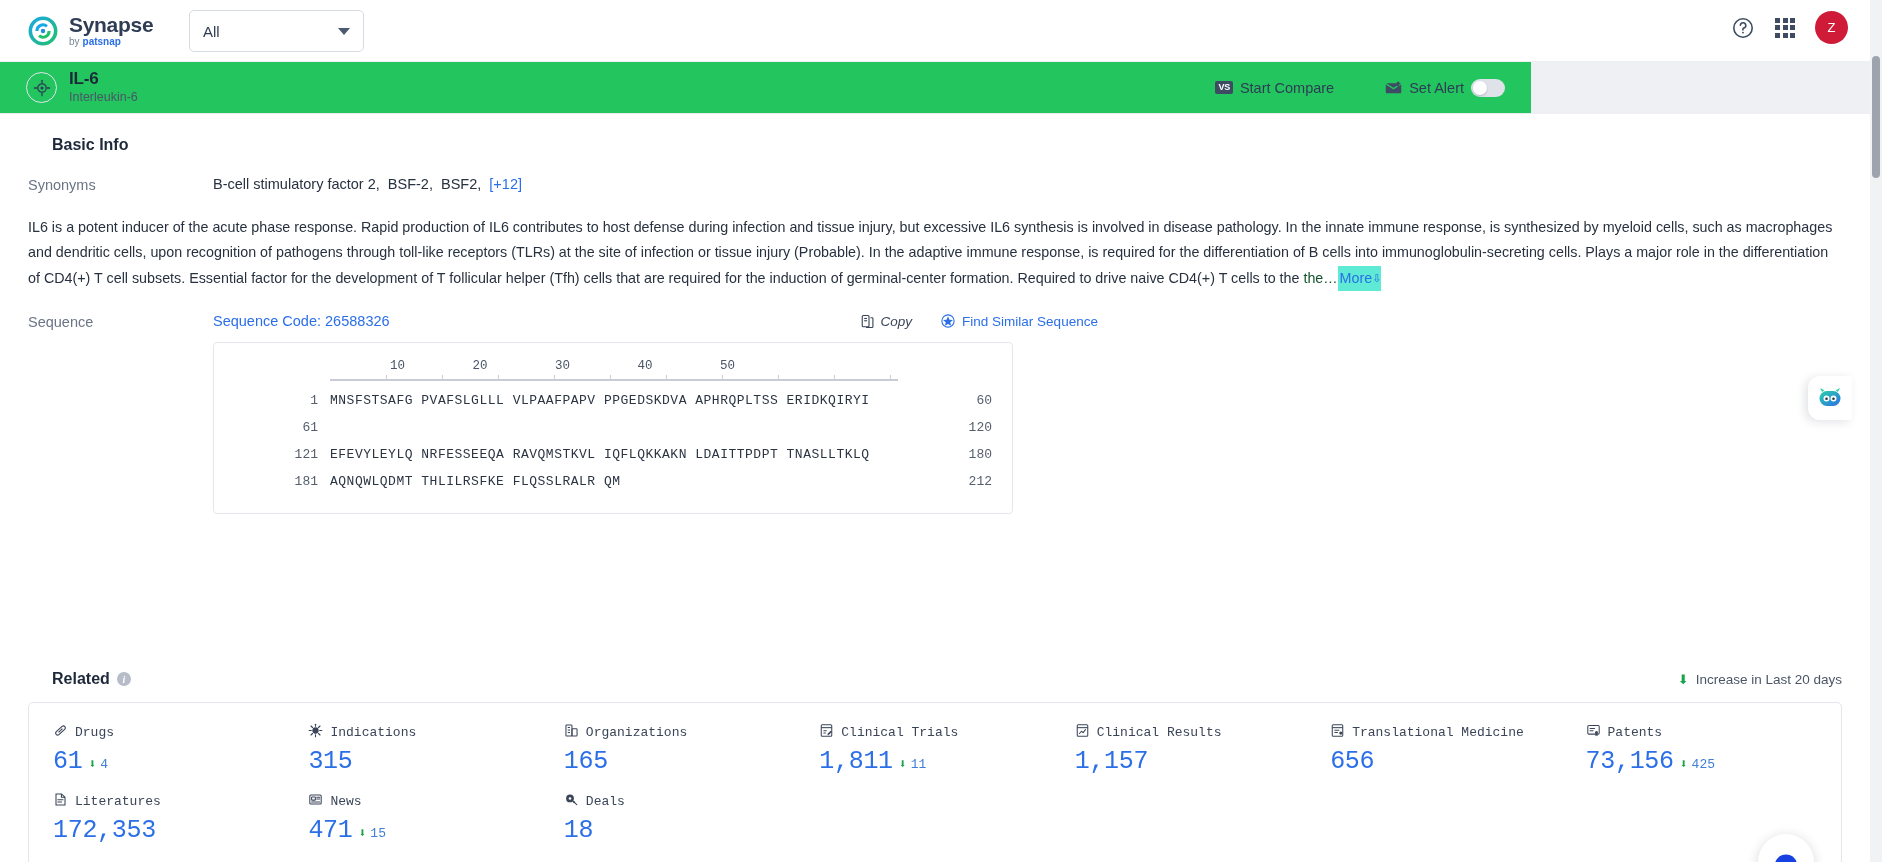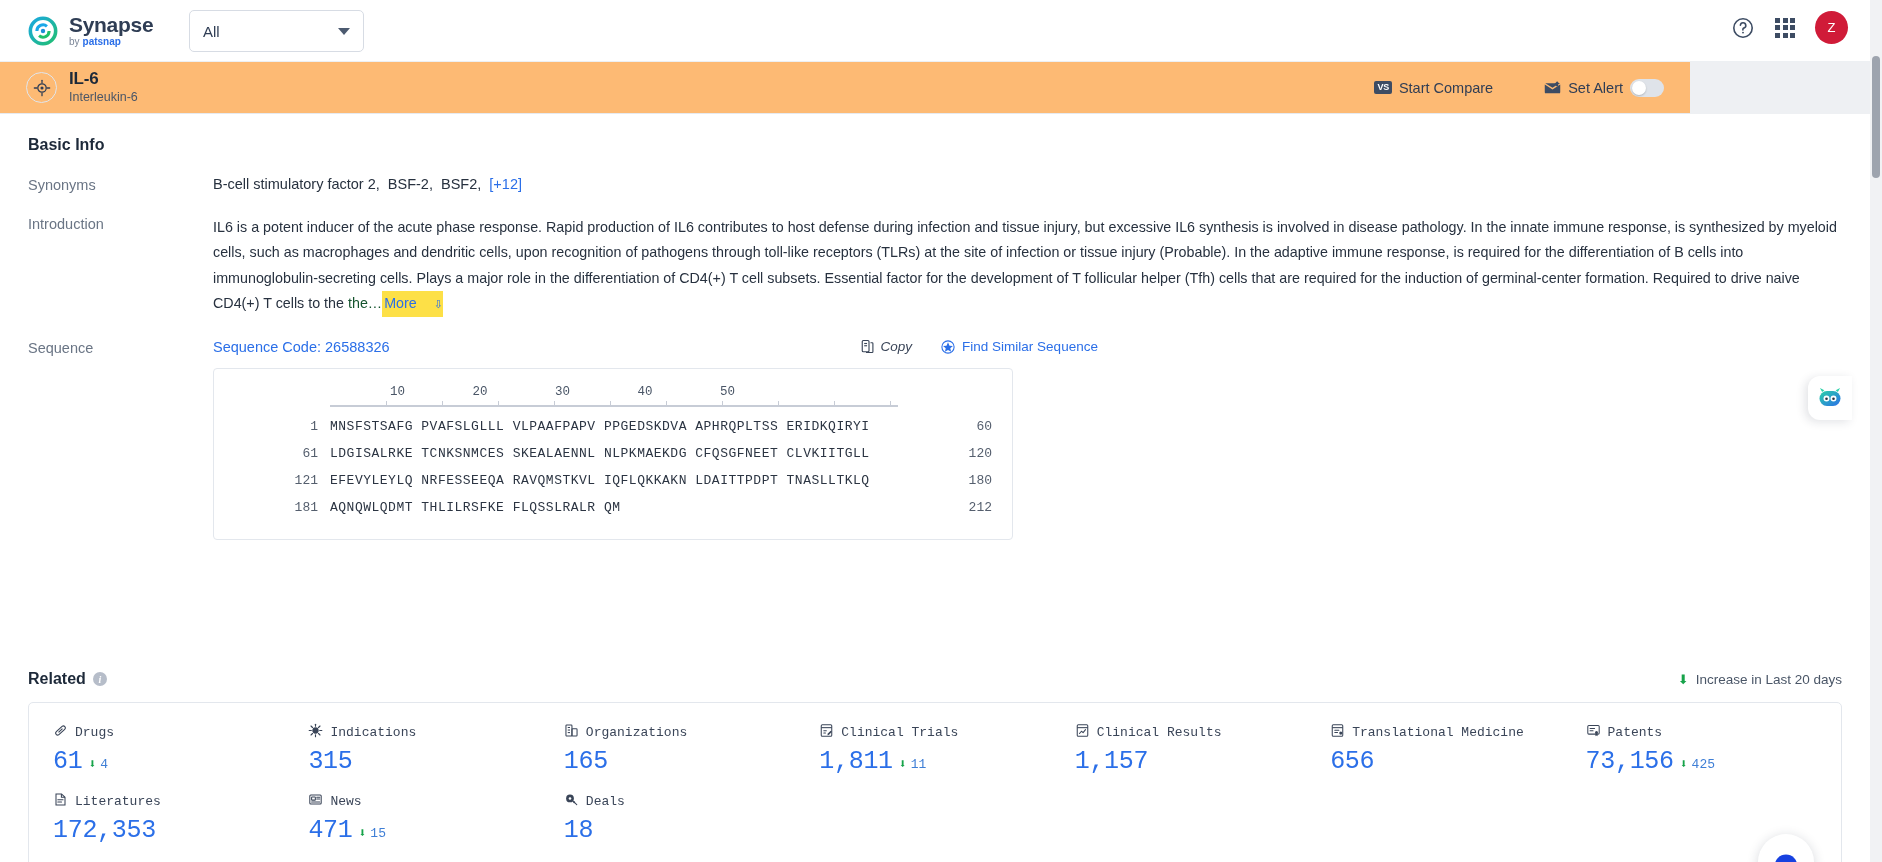--- a/index.html
+++ b/index.html
@@ -55,22 +55,22 @@
   .grid-icon { display: grid; grid-template-columns: repeat(3, 5px); grid-template-rows: repeat(3, 5px); gap: 2.5px; }
   .grid-icon i { display: block; width: 5px; height: 5px; background: #3d4c63; }
   .avatar {
     width: 33px; height: 33px; border-radius: 50%; background: #d01b38;
     color: #fff; font-size: 13px; display: flex; align-items: center; justify-content: center;
     cursor: pointer; font-weight: 400;
   }
 
   
   .entity-bar {
-    position: absolute; top: 62px; left: 0; width: 1690px; height: 52px;
-    background: #fdba74; display: flex; align-items: center;
+    position: absolute; top: 62px; left: 0; width: 1531px; height: 52px;
+    background: #22c55e; display: flex; align-items: center;
     border-bottom: 1px solid #e7eaef;
   }
   .entity-left { display: flex; align-items: center; margin-left: 26px; }
   .entity-icon {
     width: 31px; height: 31px; border-radius: 50%; border: 1px solid #e1e5eb;
     display: flex; align-items: center; justify-content: center; flex: none;
   }
   .entity-names { margin-left: 12px; line-height: 1.1; }
   .entity-title { font-size: 17px; font-weight: 700; color: #1d2939; letter-spacing: -0.2px; }
   .entity-sub { font-size: 12.5px; color: #4a5667; margin-top: 3px; }
@@ -89,40 +89,40 @@
     border-radius: 50%; background: #fff; box-shadow: 0 1px 2px rgba(0,0,0,.2);
   }
 
   
   .content {
     position: absolute; top: 114px; left: 0; width: 1870px; height: 748px;
     background: #fff; overflow: hidden;
   }
   .section-title {
     font-size: 16px; font-weight: 700; color: #1d2939;
-    display: flex; align-items: center; gap: 7px;
+    display: flex; align-items: center; gap: 7px; margin-left: 24px;
   }
   .info-dot {
     width: 14px; height: 14px; border-radius: 50%; background: #b6bdc9;
     color: #fff; font-size: 10px; font-weight: 700; font-style: italic;
     display: flex; align-items: center; justify-content: center; font-family: "Liberation Serif", serif;
   }
 
   .basic-info { position: absolute; left: 28px; top: 22px; right: 28px; }
   .row { display: flex; margin-top: 22px; }
   .row-label { width: 185px; flex: none; font-size: 14.5px; color: #6a7585; padding-top: 1px; }
   .row-body { flex: 1; font-size: 14.5px; color: #27313f; }
   .syn-item { margin-right: 4px; }
   .link { color: #2b6fe8; cursor: pointer; }
 
   .intro-text { line-height: 1.78; color: #27313f; font-size: 14.3px; position: relative; }
   .intro-text .fade { color: #14532d; }
   .more-link {
-    color: #2b6fe8; cursor: pointer; display: inline-flex; align-items: center; gap: 17px;
-    background: #fde047; padding-left: 2px;
+    color: #2b6fe8; cursor: pointer; display: inline-flex; align-items: center; gap: 0;
+    background: #5eead4; padding-left: 2px;
   }
   .chev-dd { font-size: 11px; line-height: 1; }
 
   
   .seq-head { display: flex; align-items: center; }
   .seq-code { color: #2b6fe8; font-size: 14.5px; cursor: pointer; }
   .seq-tools { margin-left: 470px; display: flex; align-items: center; gap: 28px; }
   .seq-tool { display: flex; align-items: center; gap: 6px; font-size: 13.5px; cursor: pointer; }
   .seq-tool.copy { color: #3a4558; font-style: italic; }
   .seq-tool.find { color: #2b6fe8; }
@@ -291,21 +291,20 @@
         <div class="row-label">Synonyms</div>
         <div class="row-body">
           <span class="syn-item">B-cell stimulatory factor 2,</span>
           <span class="syn-item">BSF-2,</span>
           <span class="syn-item">BSF2,</span>
           <span class="link">[+12]</span>
         </div>
       </div>
 
       <div class="row">
-        <div class="row-label">Introduction</div>
         <div class="row-body">
           <div class="intro-text">
             <span>IL6 is a potent inducer of the acute phase response. Rapid production of IL6 contributes to host defense during infection and tissue injury, but excessive IL6 synthesis is involved in disease pathology. In the innate immune response, is synthesized by myeloid cells, such as macrophages and dendritic cells, upon recognition of pathogens through toll-like receptors (TLRs) at the site of infection or tissue injury (Probable). In the adaptive immune response, is required for the differentiation of B cells into immunoglobulin-secreting cells. Plays a major role in the differentiation of CD4(+) T cell subsets. Essential factor for the development of T follicular helper (Tfh) cells that are required for the induction of germinal-center formation. Required to drive naive CD4(+) T cells to the</span><span class="fade">&nbsp;the…</span><span class="more-link">
                 <span>More</span>
                 <span class="chev-dd">⇩</span>
               </span>
           </div>
         </div>
       </div>
 
@@ -345,21 +344,21 @@
                   <i style="left:280px"></i>
                   <i style="left:336px"></i>
                 <i style="left:392px"></i>
                   <i style="left:448px"></i>
                   <i style="left:504px"></i>
                   <i style="left:560px"></i>
               </div>
             </div>
             <div id="seq-lines">
                 <div class="seq-line"><span class="seq-num-l">1</span><span class="seq-res">MNSFSTSAFG PVAFSLGLLL VLPAAFPAPV PPGEDSKDVA APHRQPLTSS ERIDKQIRYI</span><span class="seq-num-r">60</span></div>
-                <div class="seq-line"><span class="seq-num-l">61</span><span class="seq-res">LDGISALRKE TCNKSNMCES SKEALAENNL NLPKMAEKDG CFQSGFNEET CLVKIITGLL</span><span class="seq-num-r">120</span></div>
+                <div class="seq-line"><span class="seq-num-l">61</span><span class="seq-num-r">120</span></div>
                 <div class="seq-line"><span class="seq-num-l">121</span><span class="seq-res">EFEVYLEYLQ NRFESSEEQA RAVQMSTKVL IQFLQKKAKN LDAITTPDPT TNASLLTKLQ</span><span class="seq-num-r">180</span></div>
                 <div class="seq-line"><span class="seq-num-l">181</span><span class="seq-res">AQNQWLQDMT THLILRSFKE FLQSSLRALR QM</span><span class="seq-num-r">212</span></div>
               </div>
           </div>
         </div>
       </div>
     </div>
 
     <div class="related-wrap">
       <div class="related-head">

